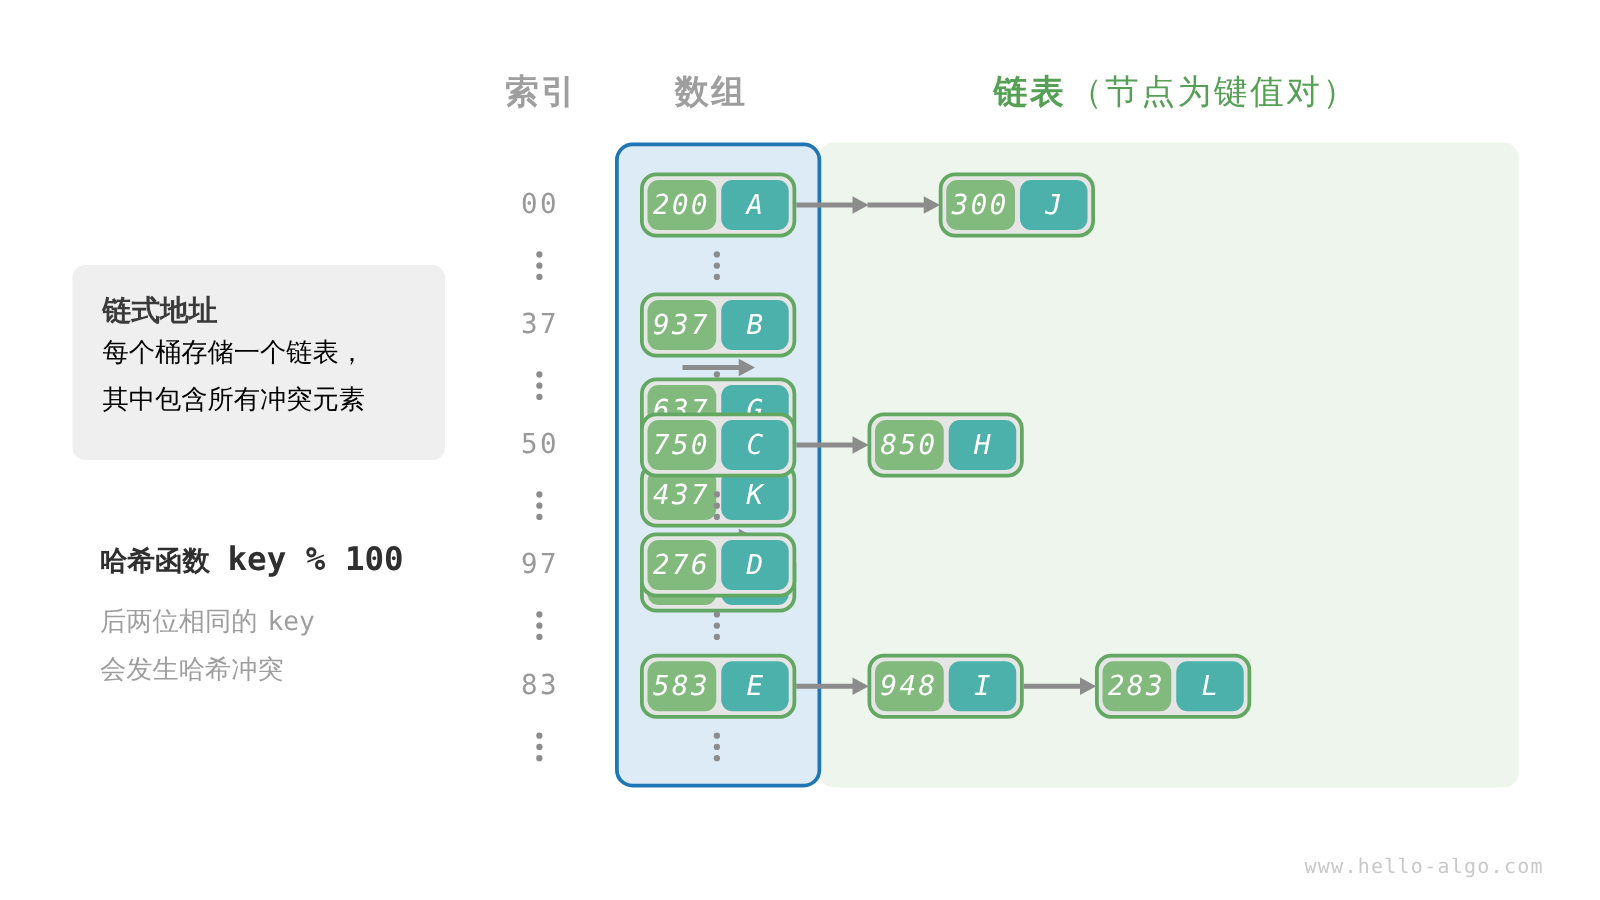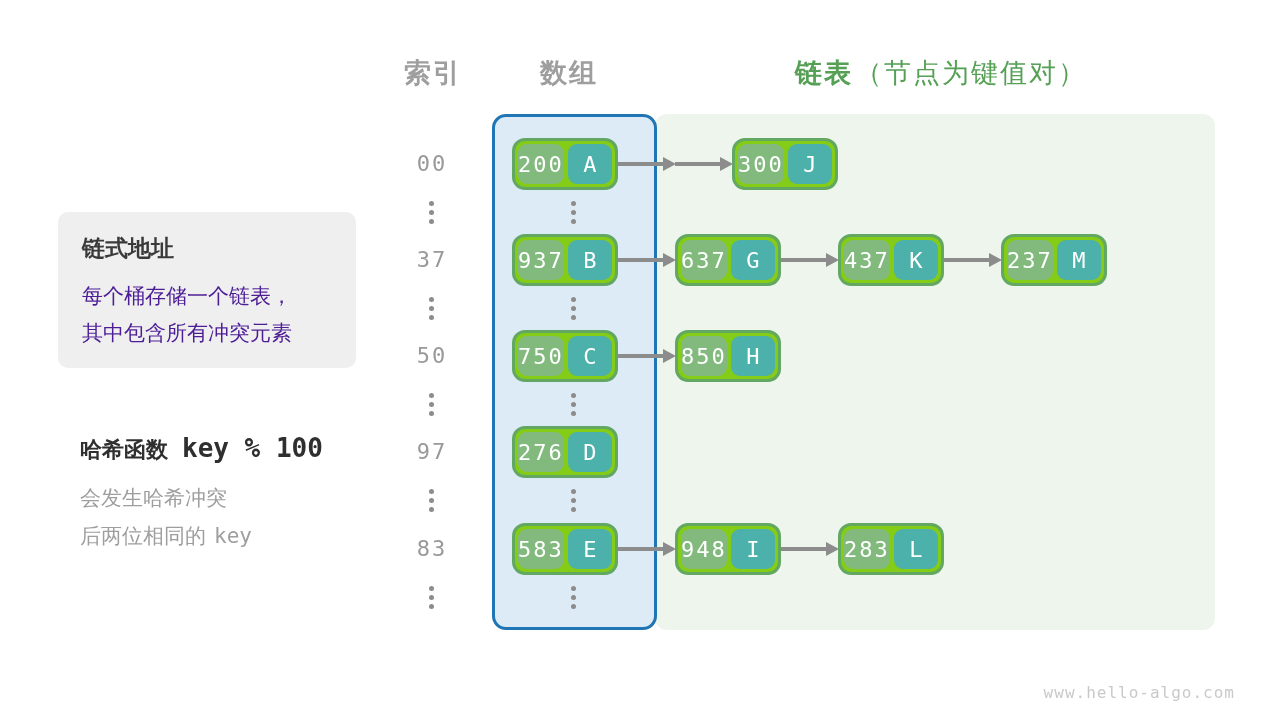--- a/index.html
+++ b/index.html
@@ -14,22 +14,22 @@
   .hdr-index { left:404px; }
   .hdr-array { left:540px; }
   .hdr-list  { left:795px; color:#55a055; }
   .hdr-list-note { font-weight:normal; margin-left:2px; }
 
   
   .info-card {
     position:absolute; left:58px; top:212px; width:298px; height:156px;
     background:#efefef; border-radius:10px; padding:21px 24px; box-sizing:border-box;
   }
-  .info-title { font-size:23px; font-weight:bold; color:#3a3a3a; margin-bottom:13px; }
-  .info-line  { font-size:21px; color:#4c1d95; line-height:37px; white-space:nowrap; }
+  .info-title { font-size:23px; font-weight:bold; color:#3a3a3a; }
+  .info-line  { font-size:21px; color:#000000; line-height:37px; white-space:nowrap; }
 
   
   .hash-note { position:absolute; left:80px; top:433px; }
   .hash-title { font-size:22px; font-weight:bold; color:#2f2f2f; white-space:nowrap; }
   .hash-code  { margin-left:14px; font-size:26px; }
   .hash-lines { margin-top:14px; }
   .hash-line  { font-size:21px; color:#9e9e9e; line-height:38px; white-space:nowrap; }
   .hash-line .mono { margin-left:8px; }
 
   
@@ -48,23 +48,23 @@
     line-height:30px; letter-spacing:2px;
   }
   .vdots {
     position:absolute; width:5px; height:5px; border-radius:50%; background:#8c8c8c;
     box-shadow:0 9px 0 #8c8c8c, 0 18px 0 #8c8c8c;
   }
 
   
   .row { position:absolute; display:flex; align-items:center; height:52px; }
   .node {
-    width:106px; height:52px; flex:none; box-sizing:border-box;
-    border:3px solid #62a862; border-radius:13px; background:#84cc16;
-    display:flex; align-items:center; justify-content:center; gap:4px; padding:0 3px;
+    width:125px; height:52px; flex:none; box-sizing:border-box;
+    border:3px solid #62a862; border-radius:13px; background:#e5e5e5;
+    display:flex; align-items:center; justify-content:center; gap:4px; padding:0 3px;font-style:italic;
   }
   .key,.val {
     height:40px; flex:1; border-radius:9px; color:#ffffff; font-size:22px;
     display:flex; align-items:center; justify-content:center;
   }
   .key { background:#82ba7e; letter-spacing:2px; }
   .val { background:#4db1ab; }
 
   .arrow { width:57px; height:16px; position:relative; flex:none; }
   .arrow::before { content:""; position:absolute; left:0; right:9px; top:6px; height:4px; background:#8c8c8c; }
@@ -84,22 +84,22 @@
 
   <div class="info-card">
     <div class="info-title">链式地址</div>
     <div class="info-line">每个桶存储一个链表，</div>
     <div class="info-line">其中包含所有冲突元素</div>
   </div>
 
   <div class="hash-note">
     <div class="hash-title"><span>哈希函数</span><span class="hash-code mono">key % 100</span></div>
     <div class="hash-lines">
+      <div class="hash-line"><span>后两位相同的</span><span class="mono">key</span></div>
       <div class="hash-line">会发生哈希冲突</div>
-      <div class="hash-line"><span>后两位相同的</span><span class="mono">key</span></div>
     </div>
   </div>
 
   <div class="list-area"></div>
   <div class="array-box"></div>
 
   <div id="rows-layer">
       <div class="idx mono" style="left: 402px; top: 149px;">00</div>
       <div class="vdots" style="left: 429px; top: 201px;"></div>
       <div class="vdots" style="left: 571px; top: 201px;"></div>
@@ -111,21 +111,21 @@
         <div class="arrow"></div>
         <div class="arrow"></div>
         <div class="node">
           <div class="key mono">300</div>
           <div class="val mono">J</div>
         </div>
       </div>
       <div class="idx mono" style="left: 402px; top: 245px;">37</div>
       <div class="vdots" style="left: 429px; top: 297px;"></div>
       <div class="vdots" style="left: 571px; top: 297px;"></div>
-      <div class="row" style="left: 512px; top: 234px;">
+      <div class="row" style="left: 512px; top: 234px; flex-direction: column;">
         <div class="node">
           <div class="key mono">937</div>
           <div class="val mono">B</div>
         </div>
         <div class="arrow"></div>
         <div class="node">
           <div class="key mono">637</div>
           <div class="val mono">G</div>
         </div>
         <div class="arrow"></div>

